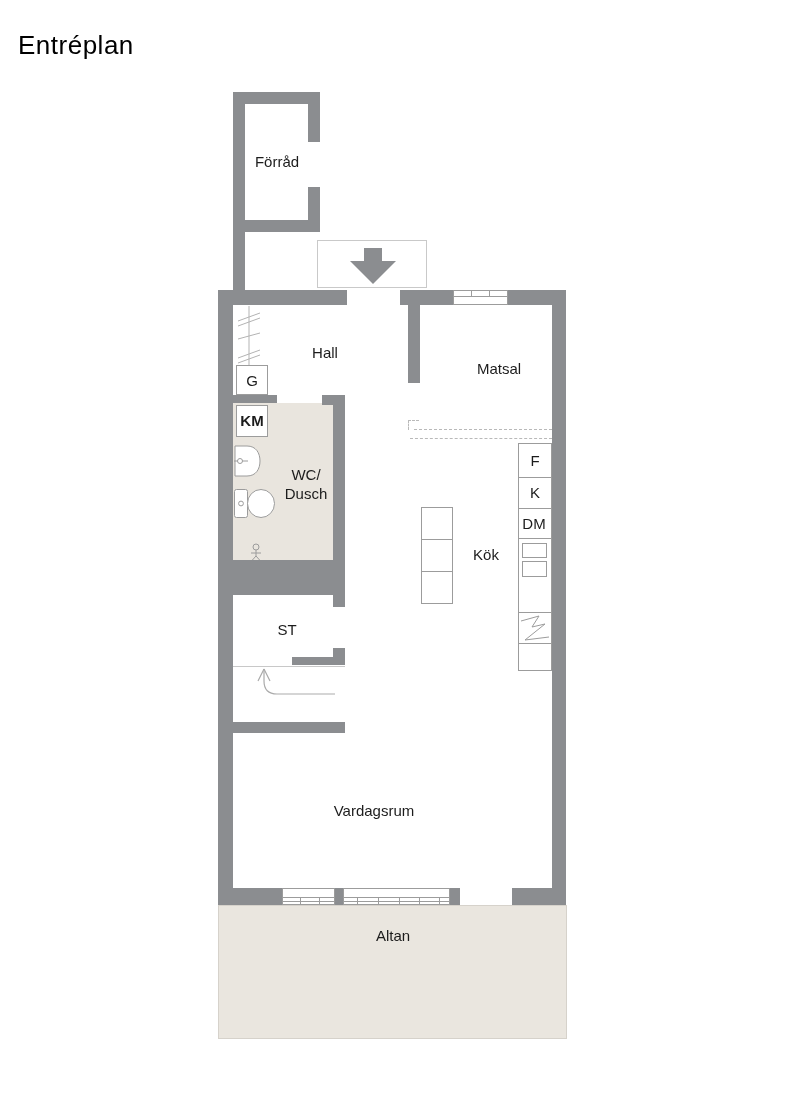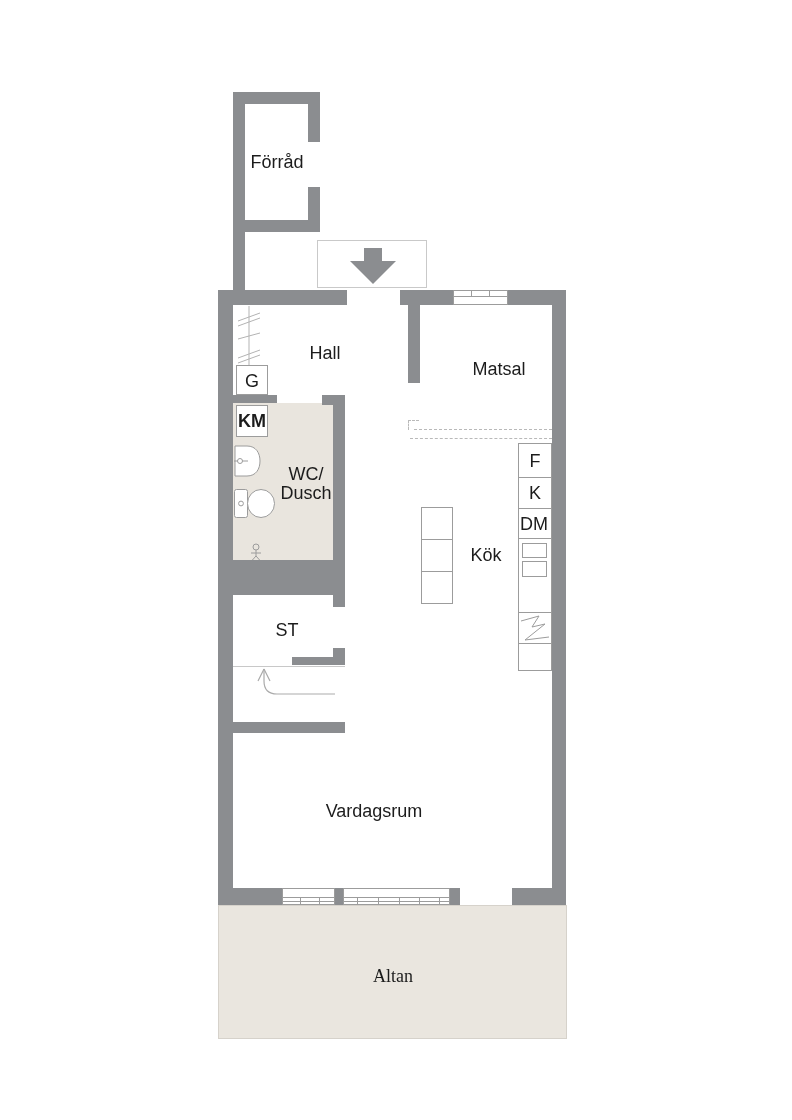--- a/index.html
+++ b/index.html
@@ -14,38 +14,39 @@
   .canvas{
     position:relative;width:792px;height:1120px;background:#fff;overflow:hidden;
     font-family:"Liberation Sans", sans-serif;color:var(--ink);
   }
   .abs{position:absolute;}
   .wall{position:absolute;background:var(--wall);}
   .box{position:absolute;background:#fff;border:1px solid var(--line);box-sizing:border-box;}
   .floor{position:absolute;}
   .lbl{
     position:absolute;transform:translate(-50%,-50%);
-    font-size:18px;line-height:18px;white-space:nowrap;text-align:center;
+    font-size:15px;line-height:18px;white-space:nowrap;text-align:center;
   }
   .title{
     position:absolute;left:18px;top:30px;font-size:26px;color:#000;letter-spacing:0.5px;
   }
   .disclaimer{
     position:absolute;left:0;top:1082px;width:100%;text-align:center;font-size:16px;
   }
   .dash-h{position:absolute;border-top:1px dashed var(--thin);}
   .dash-corner{position:absolute;border-top:1px dashed var(--thin);border-left:1px dashed var(--thin);}
   .stair-line{position:absolute;background:#c8c8c8;}
   svg{display:block;}
 </style>
 </head>
 <body>
 
 <div class="canvas">
 
+  <div class="title">Entréplan</div>
 
   <div class="abs" style="left:0;top:0;width:792px;height:1120px;">
 
     <div class="wall" style="left:233px;top:92px;width:87px;height:12px;"></div>
     <div class="wall" style="left:233px;top:92px;width:12px;height:198px;"></div>
     <div class="wall" style="left:308px;top:92px;width:12px;height:50px;"></div>
     <div class="wall" style="left:308px;top:187px;width:12px;height:45px;"></div>
     <div class="wall" style="left:233px;top:220px;width:87px;height:12px;"></div>
     <div class="lbl" style="left:277px;top:162px;">Förråd</div>
 
@@ -188,18 +189,18 @@
         <svg width="32" height="30" viewBox="0 0 32 30">
           <path d="M2 8 L20 3 L13 14 L26 11 L6 27 L30 24" fill="none" stroke="#9c9c9c"></path>
         </svg>
       </span>
     </div>
     <div class="box" style="left:518px;top:643px;width:34px;height:28px;"></div>
 
     <div class="lbl" style="left:374px;top:811px;">Vardagsrum</div>
 
     <div class="floor" style="left:218px;top:905px;width:349px;height:134px;background:var(--terrace-floor);border:1px solid #d6d2cb;box-sizing:border-box;"></div>
-    <div class="lbl" style="left:393px;top:976px;font-family:Liberation Serif, serif;">Altan</div>
+    <div class="lbl" style="left:393px;top:936px;">Altan</div>
 
   </div>
 
 
 </div>
 
 </body></html>

